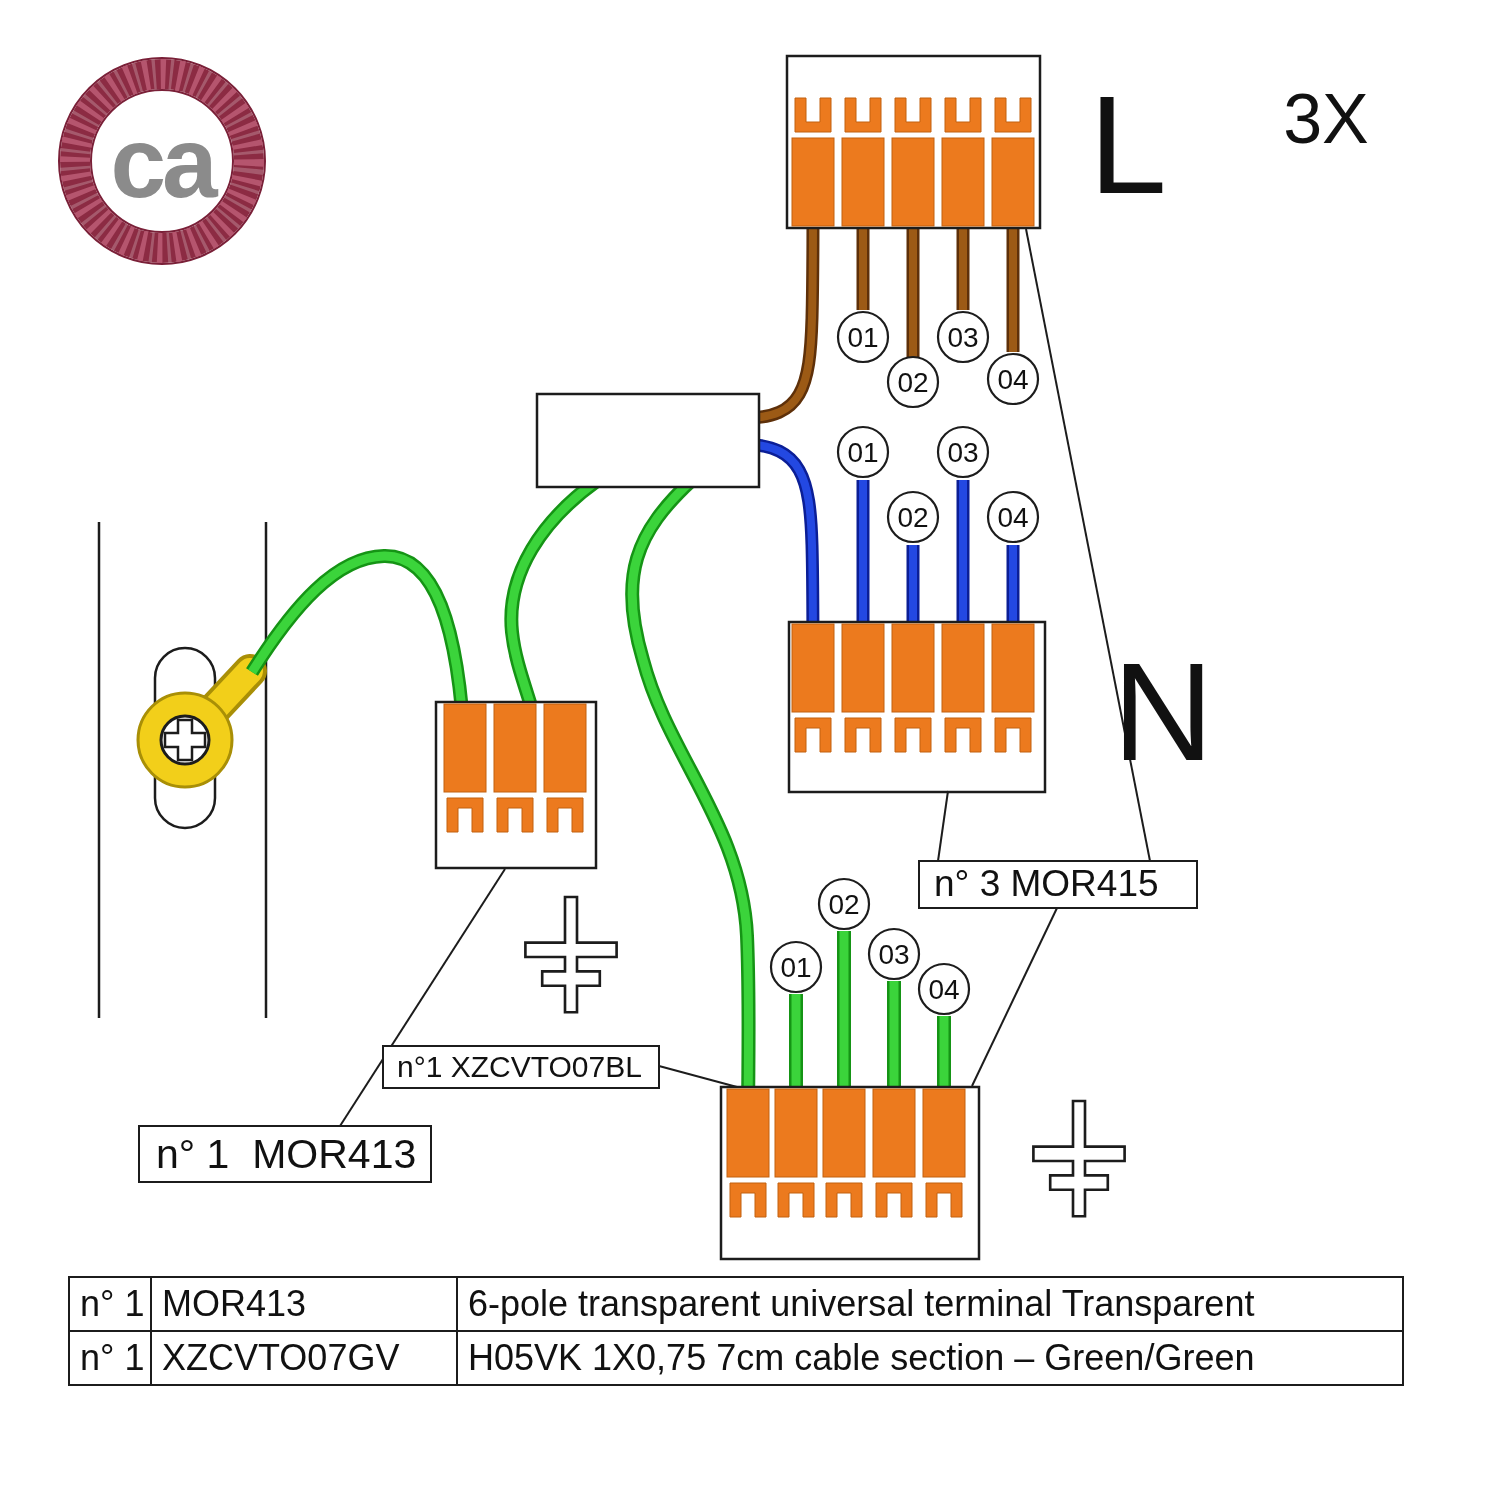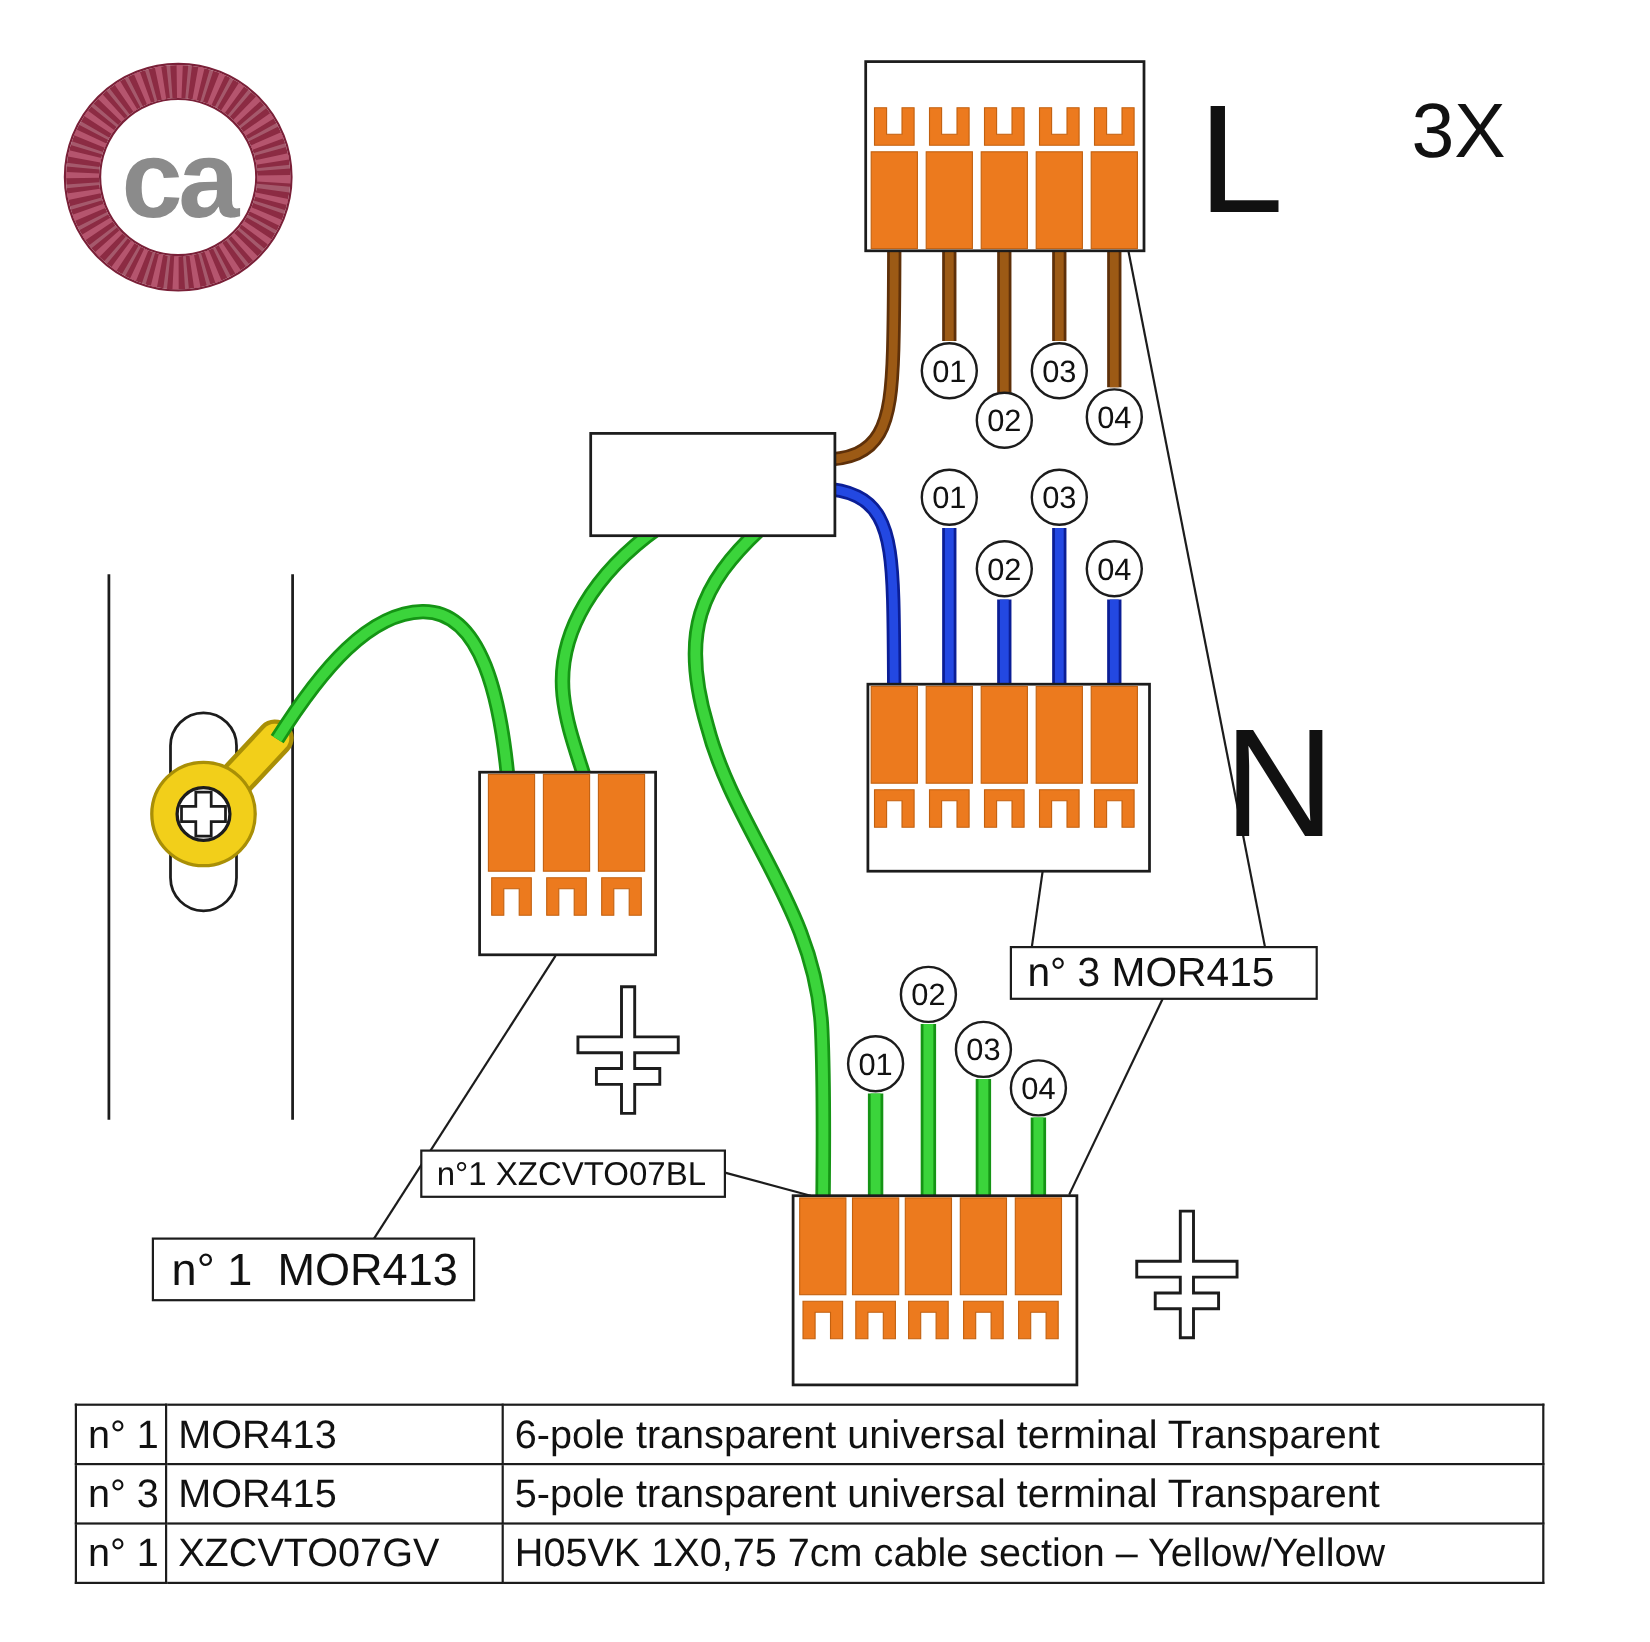--- a/index.html
+++ b/index.html
@@ -263,25 +263,20 @@
         <col style="width:306px">
         <col>
       </colgroup>
   <tbody>
     <tr>
       <td>n° 1</td>
       <td>MOR413</td>
       <td>6-pole transparent universal terminal Transparent</td>
     </tr>
     <tr>
-      <td>n° 3</td>
-      <td>MOR415</td>
-      <td>5-pole transparent universal terminal Transparent</td>
-    </tr>
-    <tr>
       <td>n° 1</td>
       <td>XZCVTO07GV</td>
-      <td>H05VK 1X0,75 7cm cable section – Yellow/Yellow</td>
+      <td>H05VK 1X0,75 7cm cable section – Green/Green</td>
     </tr>
   </tbody>
 </table>
 
 </div>
 
 </body></html>

